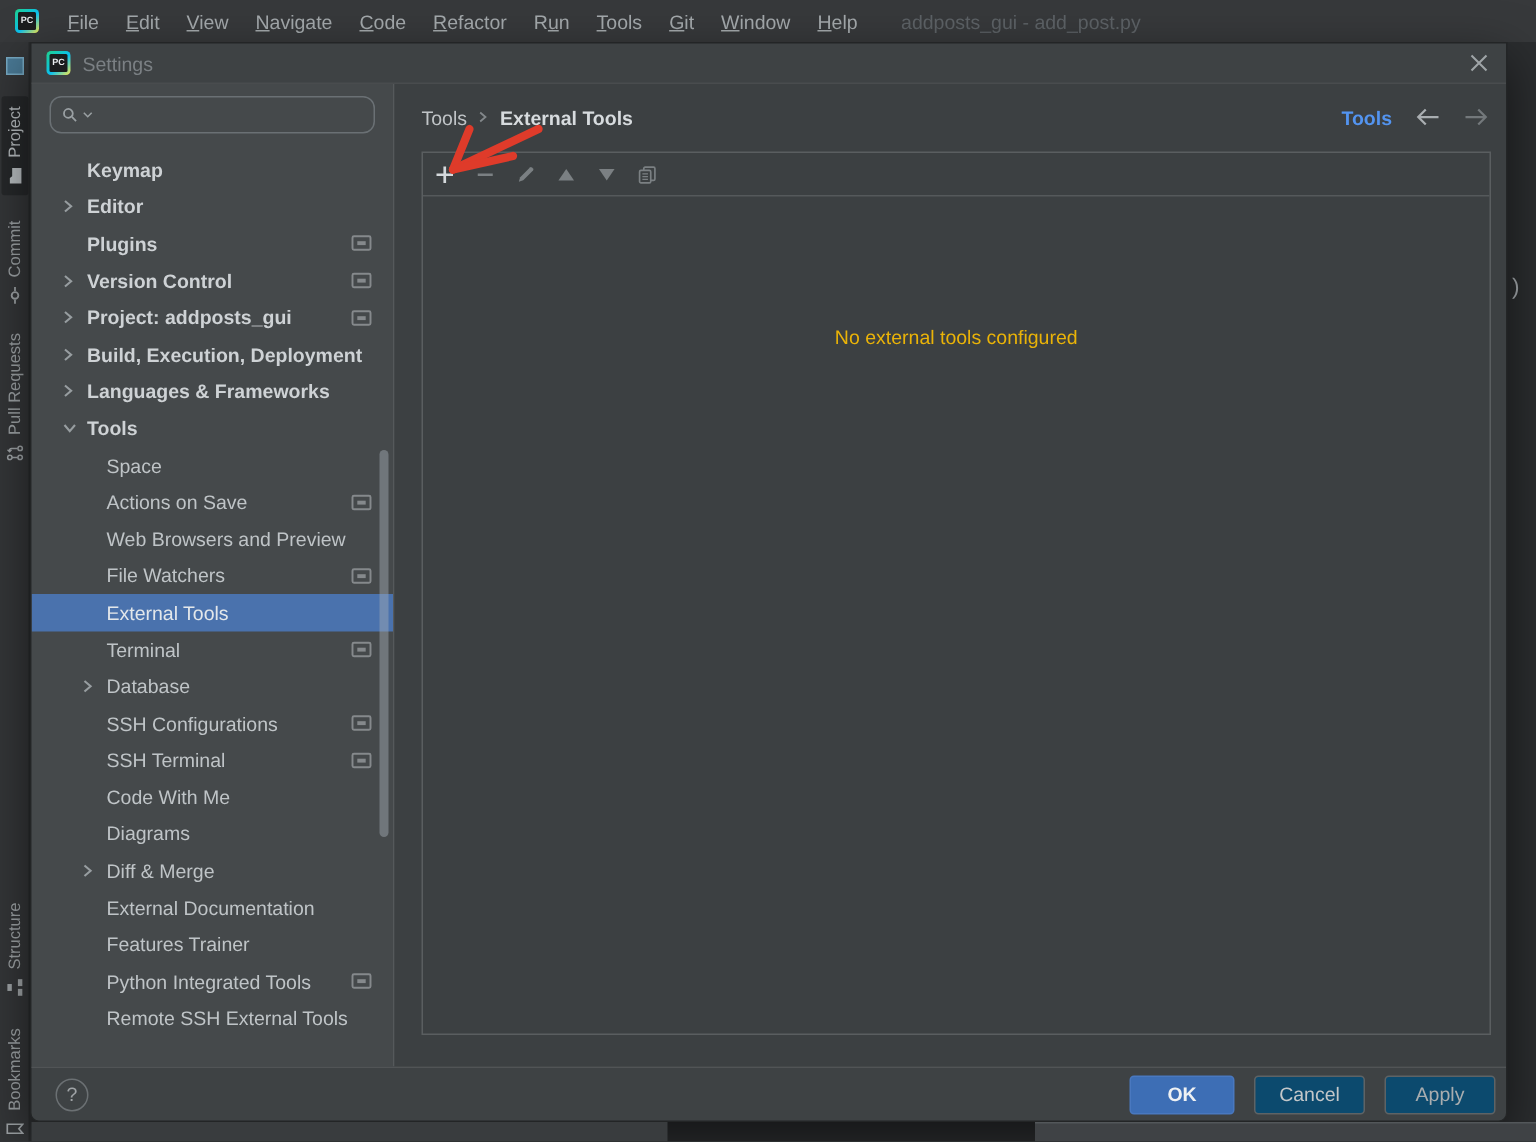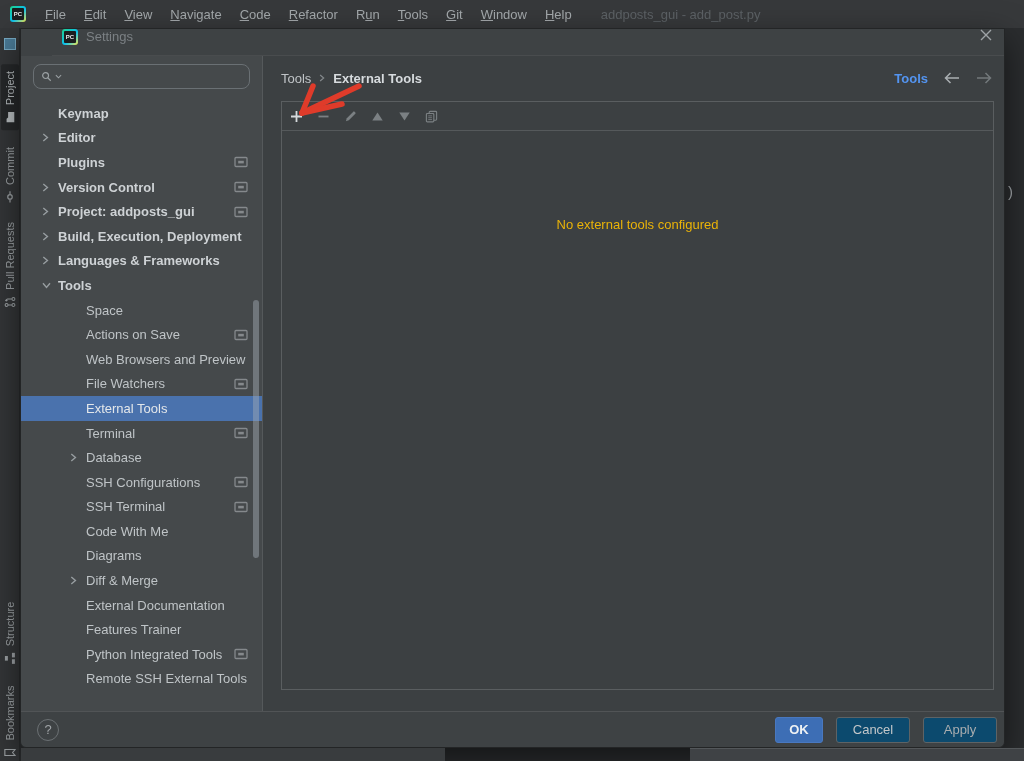--- a/index.html
+++ b/index.html
@@ -48,23 +48,22 @@
   .stripe-item .s-icon svg { width:12px; height:12px; }
 
   
   .dialog {
     position:absolute; left:20px; top:28px; width:985px; height:720px;
     background:#3e4244; border:1px solid #232526; border-radius:0 0 6px 6px;
     box-shadow:0 12px 34px rgba(0,0,0,.55);
     display:flex; flex-direction:column;
   }
   .dlg-titlebar {
-    flex:0 0 27px; display:flex; padding:0 12px 0 10px;
+    flex:0 0 27px; display:flex; align-items:center; padding:0 12px 0 10px;
     border-bottom:1px solid #494c4e;
-    margin-left:31px;
   }
   .dlg-title { color:#7b8084; font-size:13px; margin-left:8px; }
   .dlg-close { margin-left:auto; color:#9fa4a7; cursor:default; }
   .dlg-close svg { width:12px; height:12px; }
 
   .dlg-body { flex:1 1 auto; display:flex; min-height:0; overflow:hidden; }
 
   
   .dlg-sidebar {
     flex:0 0 242px; width:242px; background:#45494b; border-right:1px solid #55595b;
@@ -80,21 +79,21 @@
   .search-input {
     flex:1; background:transparent; border:none; outline:none;
     color:#d0d4d7; font-size:12px; font-family:"Liberation Sans",sans-serif;
   }
   .tree { position:absolute; left:0; right:0; top:45px; }
   .row {
     height:24.6px; display:flex; align-items:center; font-size:13px; color:#bfc4c7;
     cursor:default;
   }
   .row.lvl0 { padding-left:21px; }
-  .row.lvl1 { padding-left:49px; }
+  .row.lvl1 { padding-left:34px; }
   .row.bold { font-weight:700; color:#ced2d5; }
   .row.selected { background:#4a72ad; color:#e3e7ea; }
   .chev { width:16px; flex:0 0 16px; color:#979da0; display:flex; align-items:center; }
   .chev svg { width:7px; height:9px; }
   .chev.down svg { width:9px; height:7px; }
   .trail { margin-left:auto; margin-right:14px; color:#85898c; display:flex; }
   .trail svg { width:14px; height:12px; }
   .scroll-thumb {
     position:absolute; right:3px; top:244px; width:6px; height:258px;
     background:rgba(165,173,181,.45); border-radius:3px;
@@ -137,21 +136,21 @@
   }
   .help-btn {
     width:22px; height:22px; border-radius:50%; border:1px solid #6b7073;
     color:#a0a4a7; font-size:13px; display:flex; align-items:center; justify-content:center;
   }
   .footer-spacer { flex:1; }
   .btn {
     height:26px; border-radius:3px; font-size:13px;
     display:flex; align-items:center; justify-content:center; cursor:default;
   }
-  .btn-ok { width:48px; background:#3d6eb5; border:1px solid #4978bf; color:#eef1f3; font-weight:700; }
+  .btn-ok { width:70px; background:#3d6eb5; border:1px solid #4978bf; color:#eef1f3; font-weight:700; }
   .btn-sec { width:74px; background:#0c4a6e; border:1px solid #5e6365; }
   .btn-cancel { color:#c3c7c9; }
   .btn-apply { color:#a9adaf; }
 
   
   .red-arrow { position:absolute; left:288px; top:80px; width:78px; height:44px; z-index:9; }
 
   
   .right-glyph { position:absolute; left:1008px; top:183px; color:#85898c; font-size:15px; }
   .bottom-left-strip { position:absolute; left:21px; bottom:0; width:424px; height:13px; background:#393c3e; }

